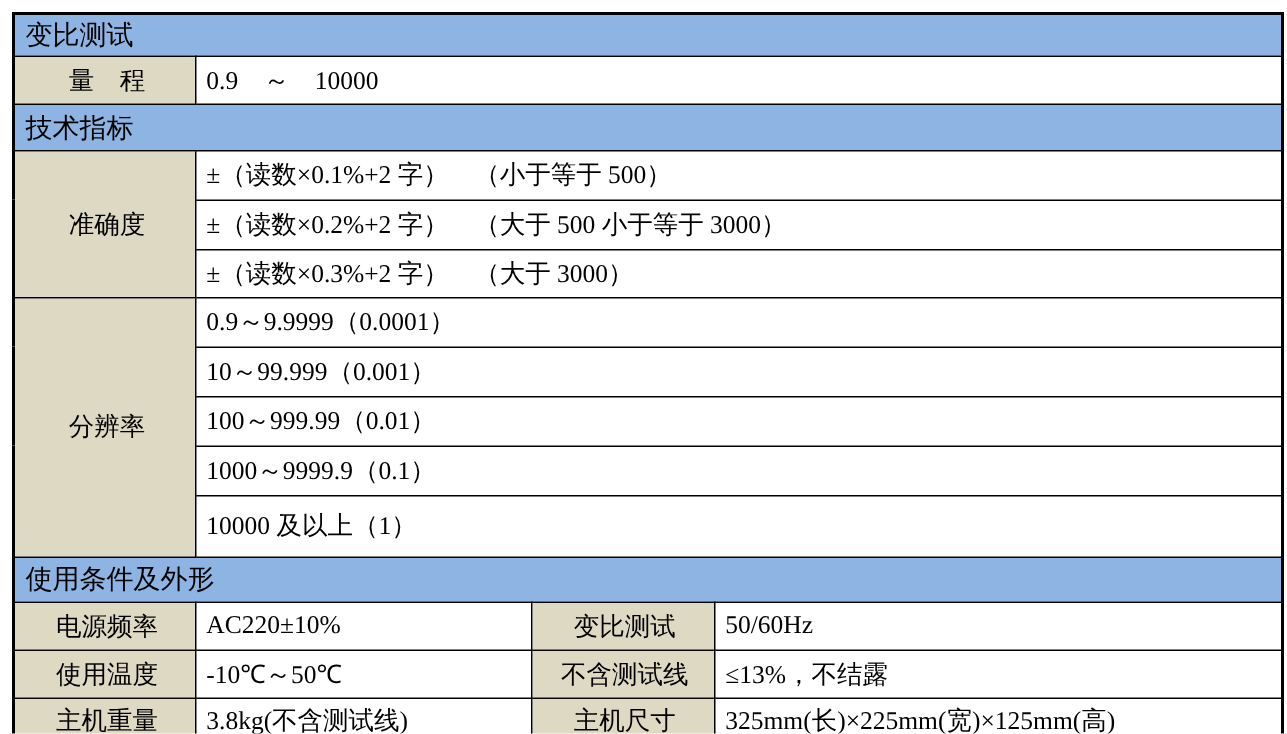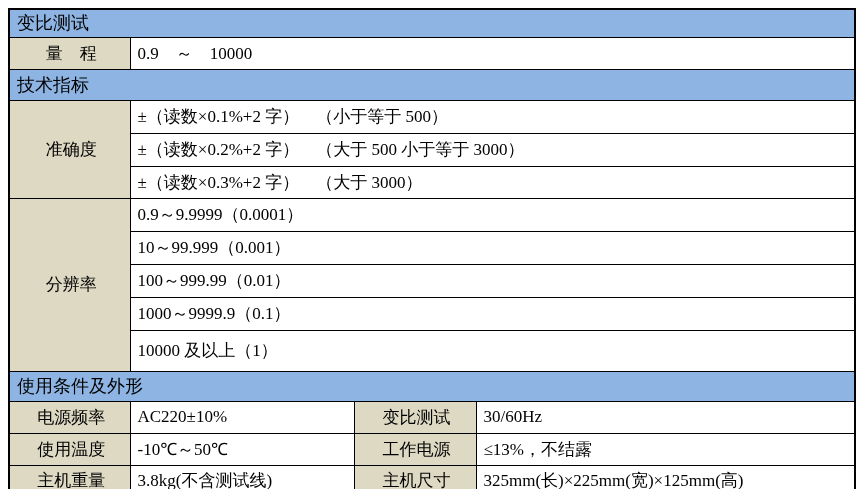--- a/index.html
+++ b/index.html
@@ -102,26 +102,26 @@
     </tr>
 
     <tr style="height:30px">
       <td class="hdr" colspan="4">使用条件及外形</td>
     </tr>
 
     <tr style="height:32px">
       <td class="label">电源频率</td>
       <td class="value">AC220±10%</td>
       <td class="label">变比测试</td>
-      <td class="value">30/60Hz</td>
+      <td class="value">50/60Hz</td>
     </tr>
     <tr style="height:32px">
       <td class="label">使用温度</td>
       <td class="value">-10℃～50℃</td>
-      <td class="label">工作电源</td>
+      <td class="label">不含测试线</td>
       <td class="value">≤13%，不结露</td>
     </tr>
     <tr style="height:31px">
       <td class="label">主机重量</td>
       <td class="value">3.8kg(不含测试线)</td>
       <td class="label">主机尺寸</td>
       <td class="value">325mm(长)×225mm(宽)×125mm(高)</td>
     </tr>
   </tbody>
     </table>

